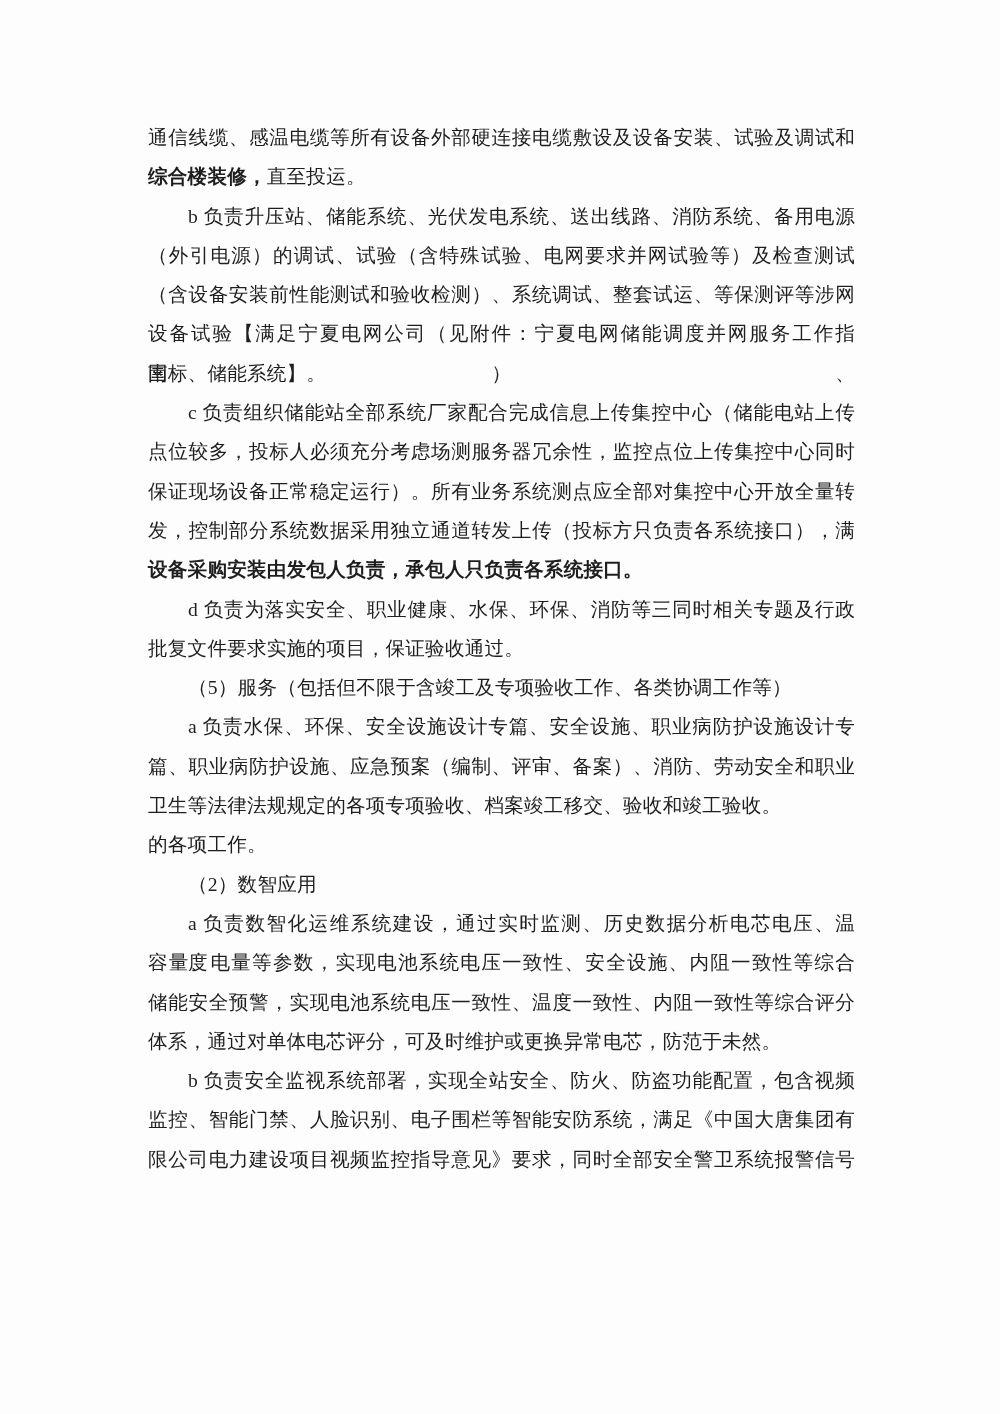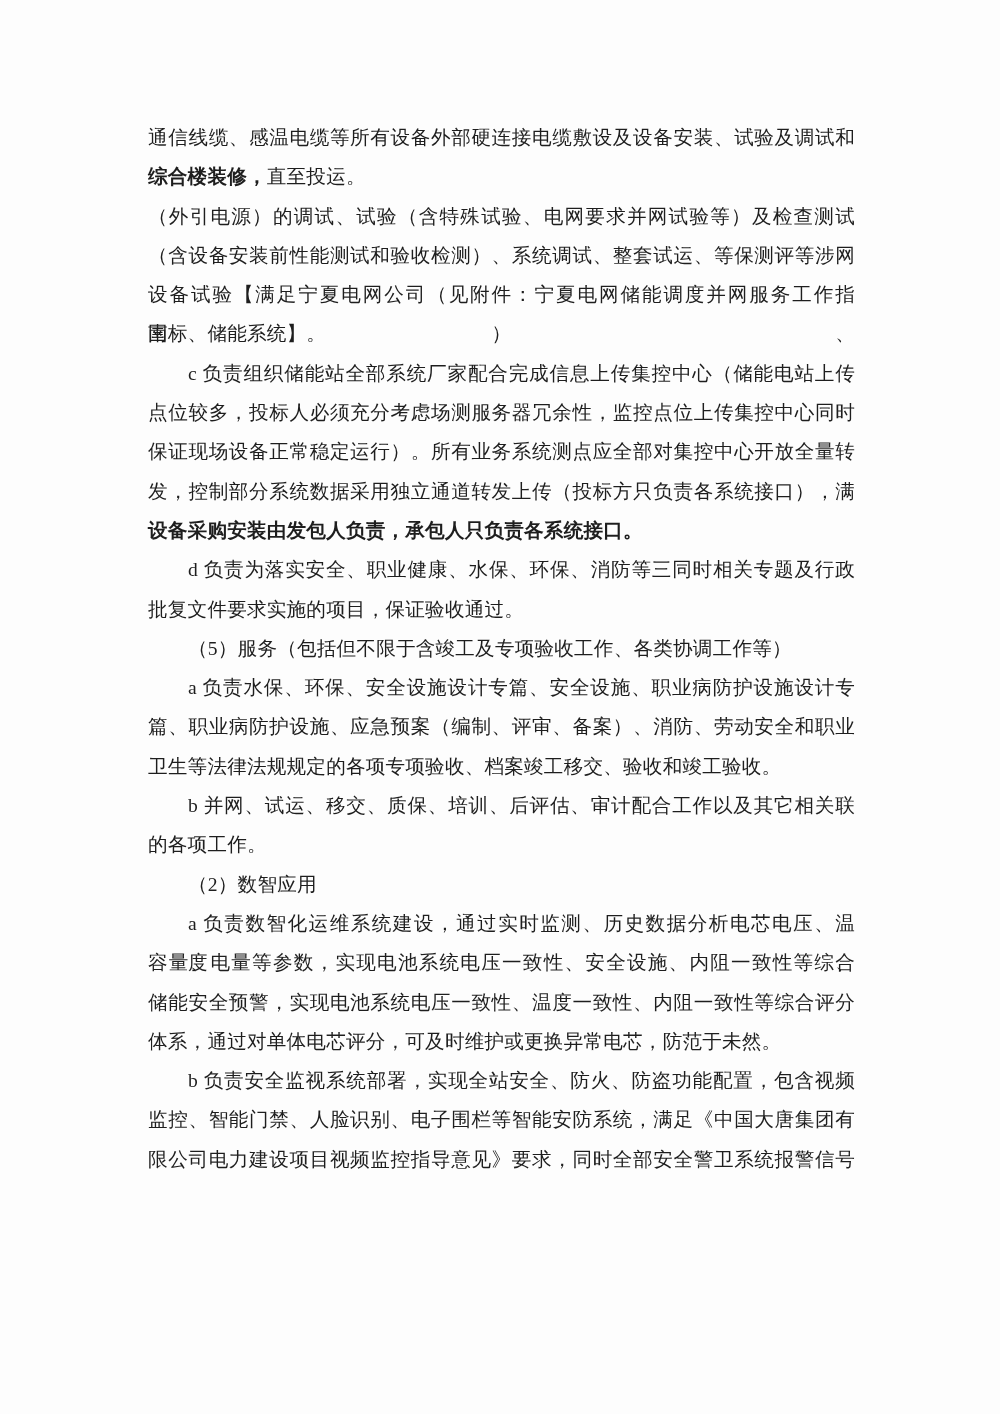--- a/index.html
+++ b/index.html
@@ -44,36 +44,36 @@
     margin-top: 24px;
   }
 </style>
 </head>
 <body>
 
 <div class="page">
   <div class="text-block">
       <div class="line justify"><span class="run">通信线缆、感温电缆等所有设备外部硬连接电缆敷设及设备安装、试验及调试和</span></div>
       <div class="line"><span class="run bold">综合楼装修，</span><span class="run">直至投运。</span></div>
+      <div class="line justify indent"><span class="run">b 负责升压站、储能系统、光伏发电系统、送出线路、消防系统、备用电源</span></div>
       <div class="line justify"><span class="run">（外引电源）的调试、试验（含特殊试验、电网要求并网试验等）及检查测试</span></div>
       <div class="line justify"><span class="run">（含设备安装前性能测试和验收检测）、系统调试、整套试运、等保测评等涉网</span></div>
       <div class="line justify"><span class="run">设备试验【满足宁夏电网公司（见附件：宁夏电网储能调度并网服务工作指南）、</span></div>
       <div class="line"><span class="run">国标、储能系统】。</span></div>
       <div class="line justify indent"><span class="run">c 负责组织储能站全部系统厂家配合完成信息上传集控中心（储能电站上传</span></div>
       <div class="line justify"><span class="run">点位较多，投标人必须充分考虑场测服务器冗余性，监控点位上传集控中心同时</span></div>
       <div class="line justify"><span class="run">保证现场设备正常稳定运行）。所有业务系统测点应全部对集控中心开放全量转</span></div>
       <div class="line justify"><span class="run">发，控制部分系统数据采用独立通道转发上传（投标方只负责各系统接口），满</span></div>
       <div class="line"><span class="run bold">设备采购安装由发包人负责，承包人只负责各系统接口。</span></div>
       <div class="line justify indent"><span class="run">d 负责为落实安全、职业健康、水保、环保、消防等三同时相关专题及行政</span></div>
       <div class="line"><span class="run">批复文件要求实施的项目，保证验收通过。</span></div>
       <div class="line indent"><span class="run">（5）服务（包括但不限于含竣工及专项验收工作、各类协调工作等）</span></div>
       <div class="line justify indent"><span class="run">a 负责水保、环保、安全设施设计专篇、安全设施、职业病防护设施设计专</span></div>
       <div class="line justify"><span class="run">篇、职业病防护设施、应急预案（编制、评审、备案）、消防、劳动安全和职业</span></div>
       <div class="line"><span class="run">卫生等法律法规规定的各项专项验收、档案竣工移交、验收和竣工验收。</span></div>
-      <div class="line justify indent"><span class="run">b 并网、试运、移交、质保、培训、后评估、审计配合工作以及其它相关联</span></div>
       <div class="line"><span class="run">的各项工作。</span></div>
       <div class="line indent"><span class="run">（2）数智应用</span></div>
       <div class="line justify indent"><span class="run">a 负责数智化运维系统建设，通过实时监测、历史数据分析电芯电压、温度、</span></div>
       <div class="line justify"><span class="run">容量、电量等参数，实现电池系统电压一致性、安全设施、内阻一致性等综合</span></div>
       <div class="line justify"><span class="run">储能安全预警，实现电池系统电压一致性、温度一致性、内阻一致性等综合评分</span></div>
       <div class="line"><span class="run">体系，通过对单体电芯评分，可及时维护或更换异常电芯，防范于未然。</span></div>
       <div class="line justify indent"><span class="run">b 负责安全监视系统部署，实现全站安全、防火、防盗功能配置，包含视频</span></div>
       <div class="line justify"><span class="run">监控、智能门禁、人脸识别、电子围栏等智能安防系统，满足《中国大唐集团有</span></div>
       <div class="line justify"><span class="run">限公司电力建设项目视频监控指导意见》要求，同时全部安全警卫系统报警信号</span></div>
     </div>

